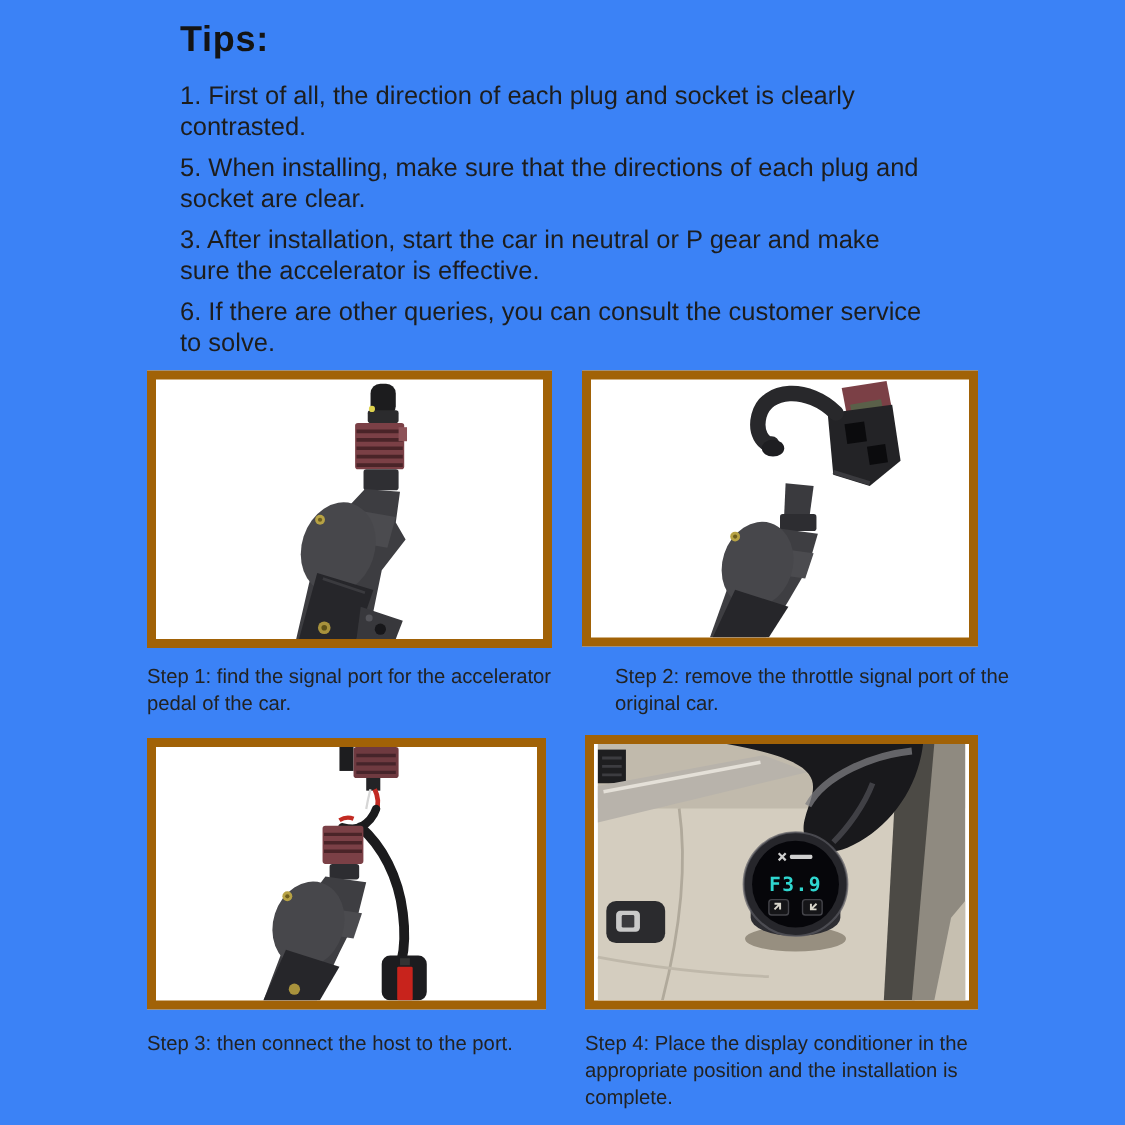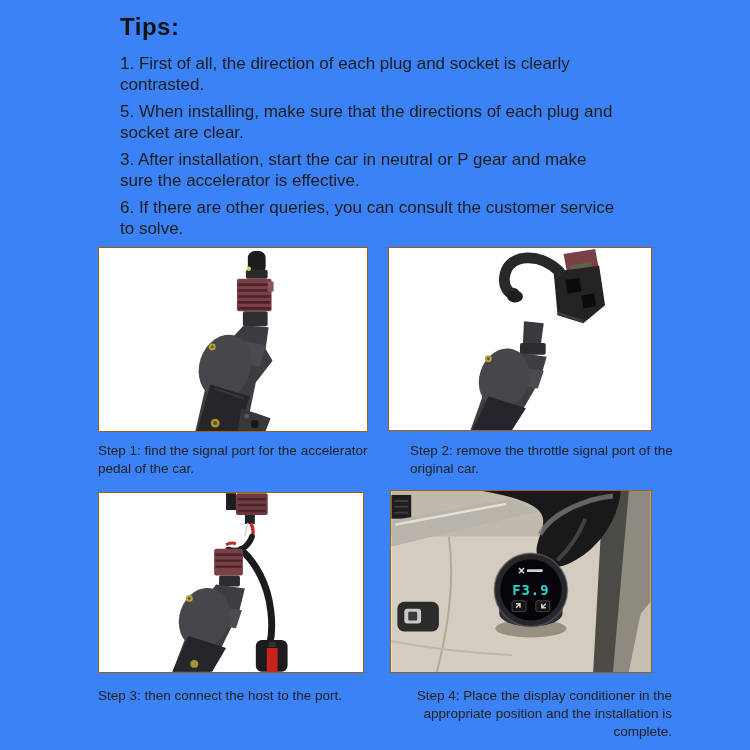--- a/index.html
+++ b/index.html
@@ -7,33 +7,33 @@
     position:relative;width:750px;height:750px;background:#3b82f6;
     font-family:"Liberation Sans",sans-serif;color:#1d1d1d;overflow:hidden;
   }
   .tips-heading{
     position:absolute;left:120px;top:13px;margin:0;
     font-size:24px;font-weight:bold;color:#141414;letter-spacing:0.5px;
   }
   .tips-list{position:absolute;left:120px;top:53px;width:512px;}
   .tip{margin:0 16px 6px 0;font-size:17px;line-height:21px;color:#1d1d1d;}
   .fig{
-    position:absolute;border:1px solid #a16207;background:#ffffff;
+    position:absolute;border:6px solid #a16207;background:#ffffff;
     overflow:hidden;box-sizing:border-box;margin:0;padding:0;
   }
   #fig1{left:98px;top:247px;width:270px;height:185px;}
   #fig2{left:388px;top:247px;width:264px;height:184px;}
   #fig3{left:98px;top:492px;width:266px;height:181px;}
   #fig4{left:390px;top:490px;width:262px;height:183px;}
   .fig svg{display:block;width:100%;height:100%;}
   .cap{position:absolute;margin:0;font-size:13.5px;line-height:18px;color:#222222;}
   #cap1{left:98px;top:442px;width:296px;}
   #cap2{left:390px;top:442px;width:282px;margin-left:20px;}
   #cap3{left:98px;top:687px;width:300px;}
-  #cap4{left:390px;top:687px;width:282px;text-align:right;}
+  #cap4{left:390px;top:687px;width:282px;}
 </style>
 </head>
 <body>
 
 <div class="page">
 
   <h1 class="tips-heading">Tips:</h1>
 
   <div class="tips-list">
     <p class="tip">1. First of all, the direction of each plug and socket is clearly contrasted.</p>

